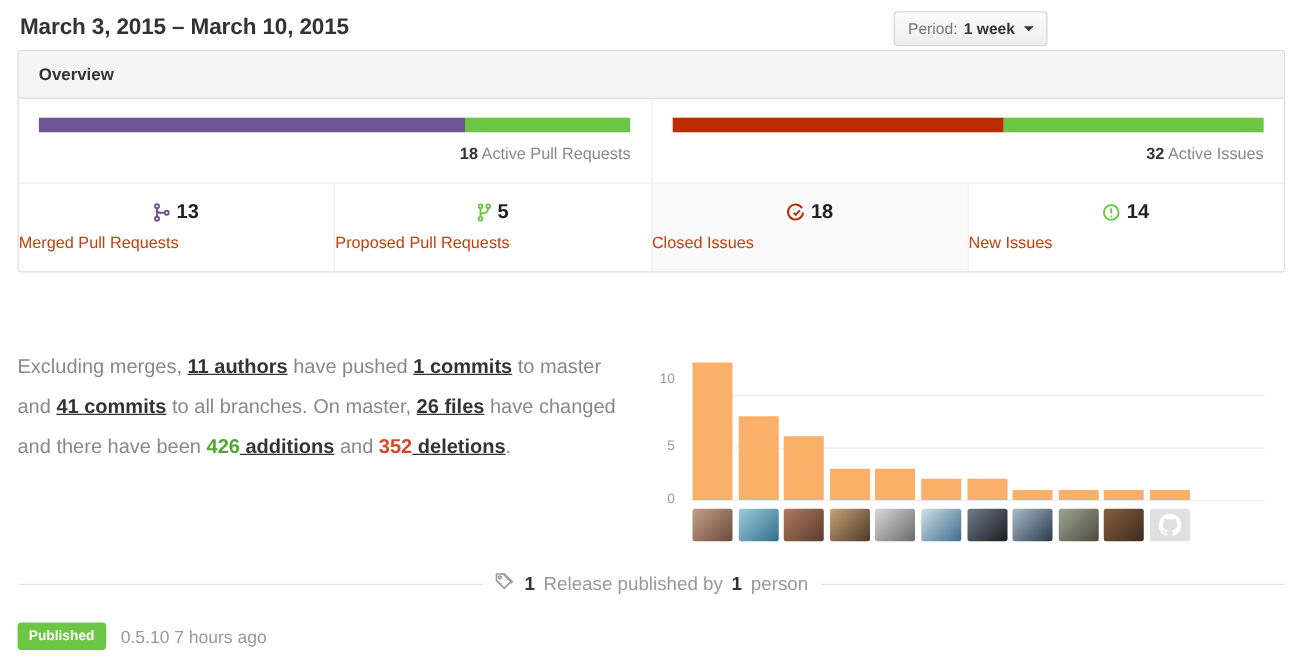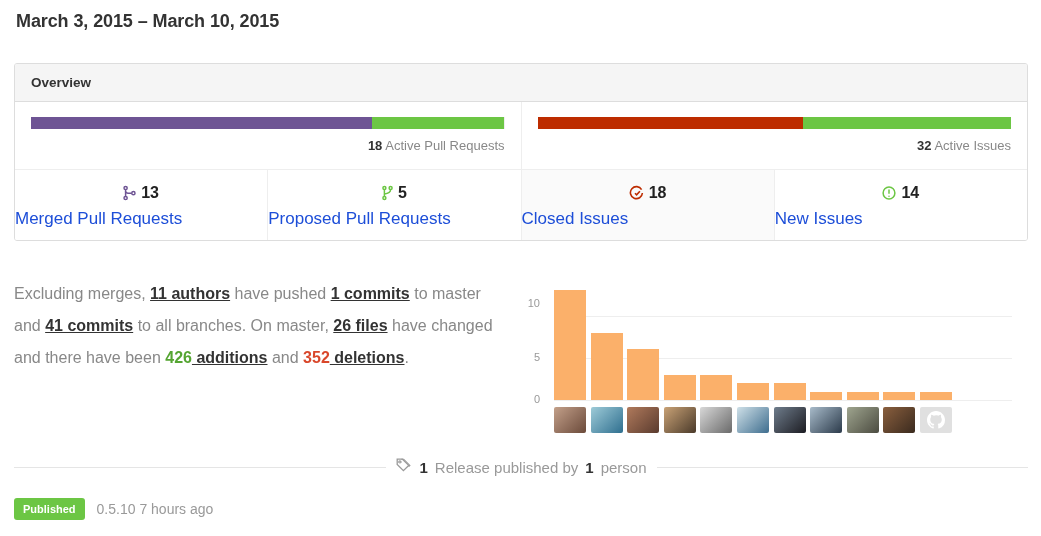--- a/index.html
+++ b/index.html
@@ -33,21 +33,21 @@
   .period-btn .strong { color: #333333; font-weight: bold; }
   .caret {
     width: 0; height: 0; margin-left: 2px;
     border-left: 4px solid transparent;
     border-right: 4px solid transparent;
     border-top: 4px solid #333333;
   }
 
   
   .overview-card {
-    position: absolute; left: 14px; top: 63px;
+    position: absolute; left: 14px; top: 40px;
     width: 1014px;
     border: 1px solid #dddddd; border-radius: 3px;
     background: #ffffff; overflow: hidden;
   }
   .card-head {
     height: 38px; background: #f5f5f5;
     border-bottom: 1px solid #dddddd;
     display: flex; align-items: center; padding: 0 16px;
   }
   .card-head-title { font-size: 13.5px; font-weight: bold; color: #333333; }
@@ -68,21 +68,21 @@
     flex: 1; height: 70px; padding-top: 12px;
     text-align: left; background: #ffffff;
   }
   .stat-cell.shaded { background: #fafafa; }
   .stat-cell + .stat-cell { border-left: 1px solid #eeeeee; }
   .stat-num {
     font-size: 16px; font-weight: bold; color: #222222;
     display: flex; align-items: center; justify-content: center; gap: 5px;
     height: 22px;
   }
-  .stat-desc { margin-top: 5px; font-size: 17px; color: #1d4ed8; }
+  .stat-desc { margin-top: 5px; font-size: 13px; color: #c2410c; }
   .stat-icon { display: inline-flex; align-items: center; }
 
   
   .summary {
     position: absolute; left: 14px; top: 278px;
     width: 484px;
     font-size: 16px; line-height: 32px; color: #888888;
   }
   .summary b { color: #333333; font-weight: bold; text-decoration: underline; }
   .summary .add { color: #55a532; font-weight: bold; }
@@ -152,20 +152,25 @@
   }
   .release-meta { font-size: 14px; color: #999999; }
 </style>
 </head>
 <body>
 
 <div class="page">
 
   <div class="header">
     <div class="page-title">March 3, 2015 – March 10, 2015</div>
+    <div class="period-btn">
+      <span>Period:</span>
+      <span class="strong">1 week</span>
+      <span class="caret"></span>
+    </div>
   </div>
 
   <div class="overview-card">
     <div class="card-head">
       <span class="card-head-title">Overview</span>
     </div>
 
     <div class="bars-row">
       <div class="bar-cell left">
         <div class="bar-track">

